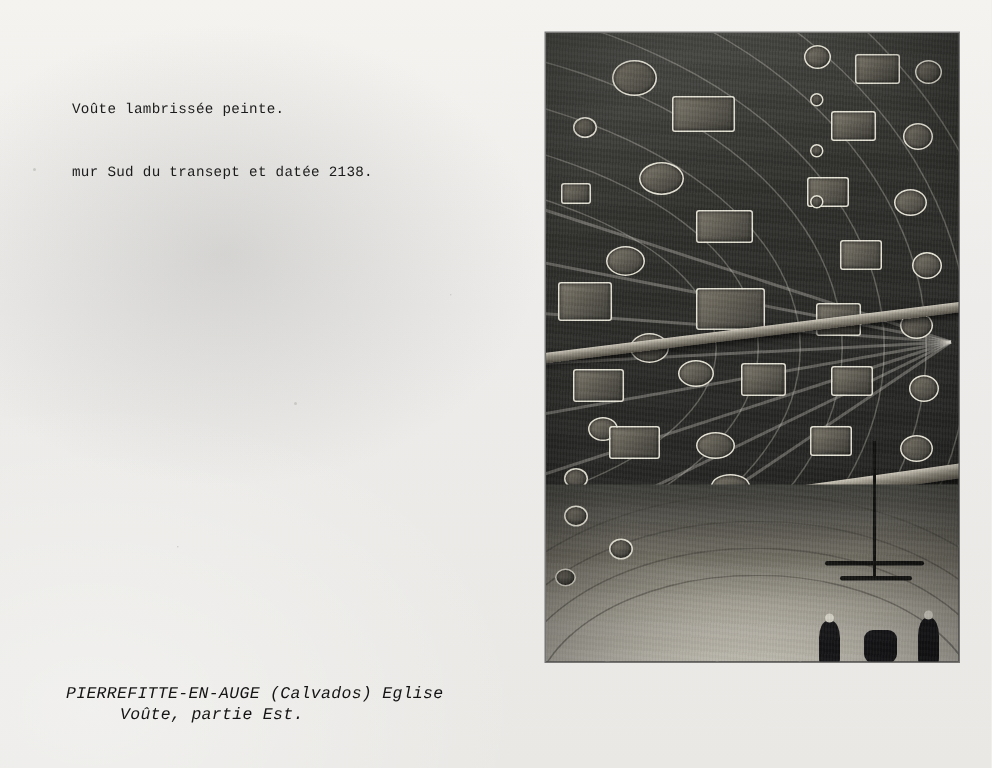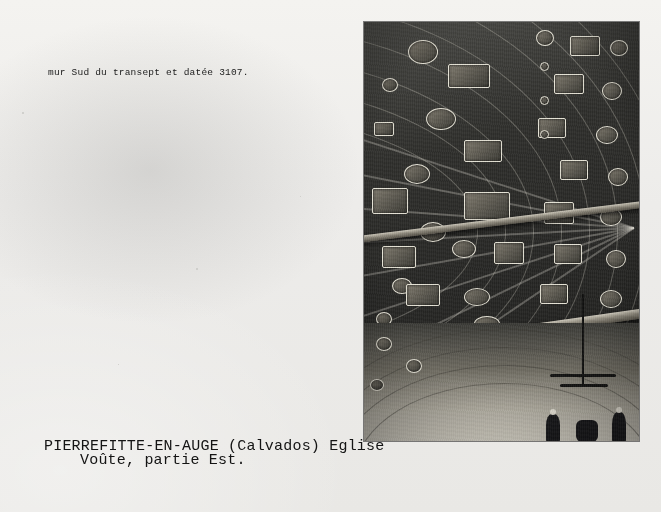--- a/index.html
+++ b/index.html
@@ -33,26 +33,27 @@
     font-size: 9.5px;
     line-height: 14px;
     color: #1b1b1b;
     letter-spacing: 0.2px;
     white-space: pre;
     z-index: 4;
   }
   .caption-bottom {
     position: absolute;
     left: 44px;
-    bottom: 44px;
-    font-size: 15px;
+    bottom: 28px;
+    font-size: 11px;
     line-height: 14px;
     color: #141414;
     letter-spacing: 0.2px;
     z-index: 4;
+    font-style: italic;
   }
   .caption-bottom .l2 { padding-left: 36px; }
   .caption-bottom .l3 { padding-left: 36px; }
   .credit {
     position: absolute;
     left: 392px;
     bottom: 42px;
     font-size: 9.5px;
     color: #141414;
     letter-spacing: 0.3px;
@@ -164,21 +165,22 @@
     background: radial-gradient(ellipse 85% 80% at 50% 45%, rgba(0,0,0,0) 55%, rgba(0,0,0,0.45) 100%);
     pointer-events: none;
   }
 </style>
 </head>
 <body>
 
 <div id="page">
 
   <div class="caption-top">
-    <div>mur Sud du transept et datée 3107.</div>
+    <div>Voûte lambrissée peinte.</div>
+    <div>mur Sud du transept et datée 2138.</div>
   </div>
 
   <div class="dust" style="left:22px; top:112px; width:2px; height:2px;"></div>
   <div class="dust" style="left:196px; top:268px; width:2px; height:2px;"></div>
   <div class="dust" style="left:118px; top:364px; width:1px; height:1px;"></div>
   <div class="dust" style="left:300px; top:196px; width:1px; height:1px;"></div>
 
   <div id="photo">
     <div class="vault">
 

